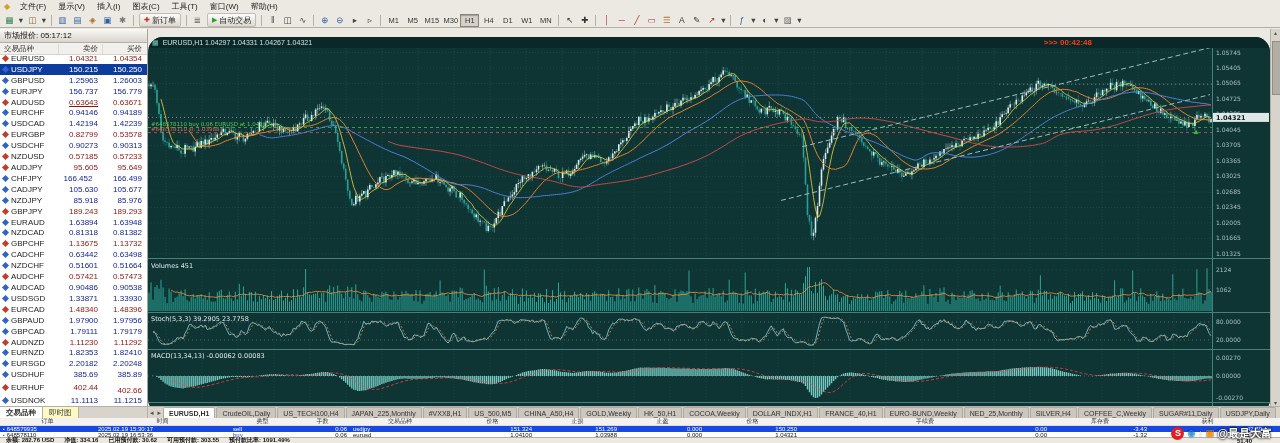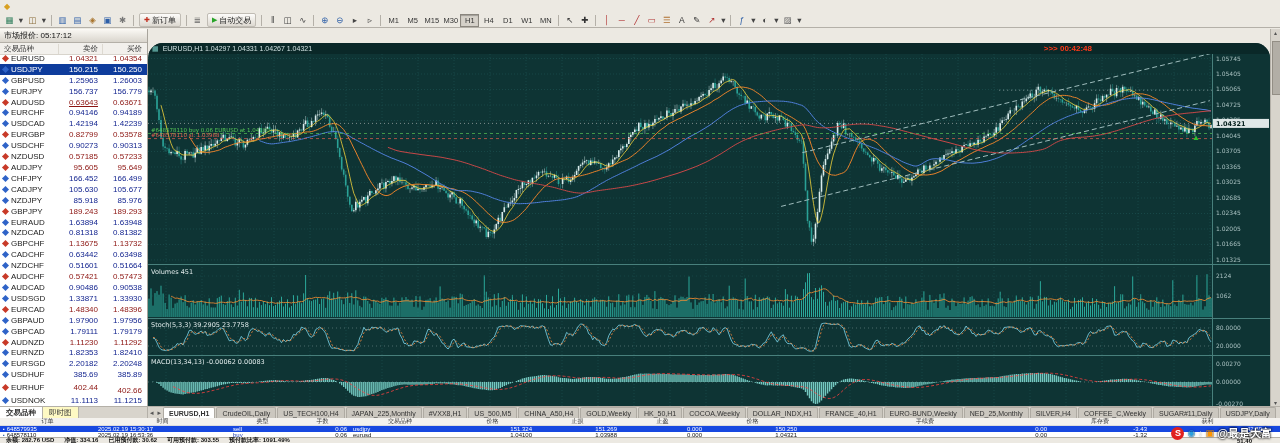--- a/index.html
+++ b/index.html
@@ -28,21 +28,21 @@
   .mw-cols .c1{width:58px;padding-left:4px;box-sizing:border-box;}
   .mw-cols .c2,.mw-cols .c3{width:44px;text-align:right;padding-right:4px;box-sizing:border-box;border-left:1px solid #ddd9d1;}
   .mw-rowwrap{position:absolute;top:24px;bottom:0;left:0;right:0;display:flex;flex-direction:column;}
   .mw-row{flex:1;display:flex;align-items:center;font-size:8px;color:#222;}
   .mw-row .sym{width:58px;display:flex;align-items:center;gap:3px;padding-left:3px;box-sizing:border-box;}
   .diamond{width:5px;height:5px;transform:rotate(45deg);flex:none;}
   .mw-row .b,.mw-row .a{width:44px;text-align:right;padding-right:4px;box-sizing:border-box;}
   .mw-row.sel{background:#0e3c9c;color:#fff;}
   .mw-row.sel .b,.mw-row.sel .a{color:#fff !important;}
   
-  .chart{position:absolute;left:148px;top:14px;width:1122px;height:377px;background:#0e3434;overflow:hidden;border-radius:15px;}
+  .chart{position:absolute;left:148px;top:8px;width:1122px;height:377px;background:#0e3434;overflow:hidden;border-radius:15px;}
   .chart-title{height:11px;background:#0a2828;display:flex;align-items:center;gap:4px;padding-left:4px;
                font-size:7px;color:#cfe0e0;}
   .ct-icon{color:#6fc0b8;font-size:7px;}
   .countdown{position:absolute;top:1px;right:178px;font-size:8px;font-weight:bold;color:#ff3a1a;z-index:6;}
   #csvg{position:absolute;top:11px;left:0;font-family:"DejaVu Sans",sans-serif;}
   .vscroll{position:absolute;left:1270px;top:0;width:10px;height:377px;background:#d8d4cc;border-left:1px solid #b4b0a8;box-sizing:border-box;}
   .varr{position:absolute;left:0;width:9px;text-align:center;font-size:6px;color:#555;}
   .varr.vdown{bottom:0;}
   .vthumb{position:absolute;top:12px;left:1px;width:7px;height:52px;background:#b2aea6;border:1px solid #938e85;}
   
@@ -75,20 +75,29 @@
   .wm-ic{font-size:9px;text-shadow:0 0 2px rgba(0,0,0,.6);}
   .wm-text{color:#fff;font-size:11px;font-weight:bold;text-shadow:0 0 2px #000,0 0 3px #000;}
 </style>
 </head>
 <body>
 
 <div id="app">
 
   <div class="menubar">
     <span class="logo">◆</span>
+    <div id="menu-items" style="display:flex;height:100%">
+        <span class="menu-item">文件(F)</span>
+        <span class="menu-item">显示(V)</span>
+        <span class="menu-item">插入(I)</span>
+        <span class="menu-item">图表(C)</span>
+        <span class="menu-item">工具(T)</span>
+        <span class="menu-item">窗口(W)</span>
+        <span class="menu-item">帮助(H)</span>
+      </div>
   </div>
 
   <div class="toolbar" id="tb">
       <span class="ticon" style="color: rgb(46, 125, 91);">▦</span>
       <span class="ticon" style="color: rgb(68, 68, 68); width: 8px;">▾</span>
       <span class="ticon" style="color: rgb(138, 109, 59);">◫</span>
       <span class="ticon" style="color: rgb(68, 68, 68); width: 8px;">▾</span>
       <span class="tsep"></span>
       <span class="ticon" style="color: rgb(45, 95, 168);">▥</span>
       <span class="ticon" style="color: rgb(45, 95, 168);">▤</span>
@@ -242,21 +251,21 @@
               <span>AUDJPY</span>
             </span>
             <span class="b" style="color: rgb(140, 20, 16);">95.605</span>
             <span class="a" style="color: rgb(140, 20, 16);">95.649</span>
           </div>
           <div class="mw-row">
             <span class="sym">
               <span class="diamond" style="background: rgb(47, 99, 200);"></span>
               <span>CHFJPY</span>
             </span>
-            <span class="b" style="color: rgb(12, 30, 140);">166.452</span>
+            <span class="b" style="color: rgb(12, 30, 140); text-align: center;">166.452</span>
             <span class="a" style="color: rgb(12, 30, 140);">166.499</span>
           </div>
           <div class="mw-row">
             <span class="sym">
               <span class="diamond" style="background: rgb(47, 99, 200);"></span>
               <span>CADJPY</span>
             </span>
             <span class="b" style="color: rgb(12, 30, 140);">105.630</span>
             <span class="a" style="color: rgb(12, 30, 140);">105.677</span>
           </div>

